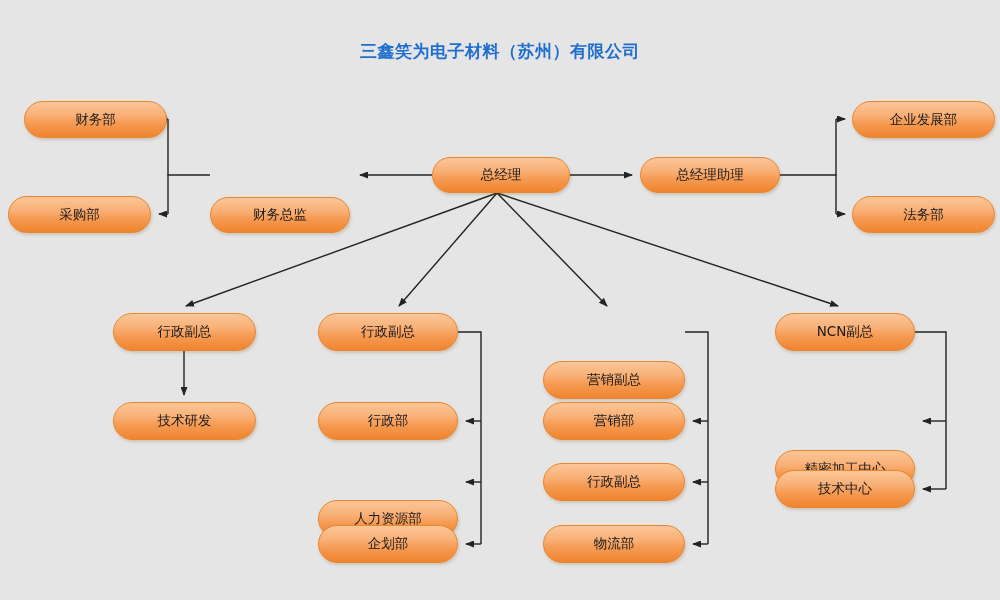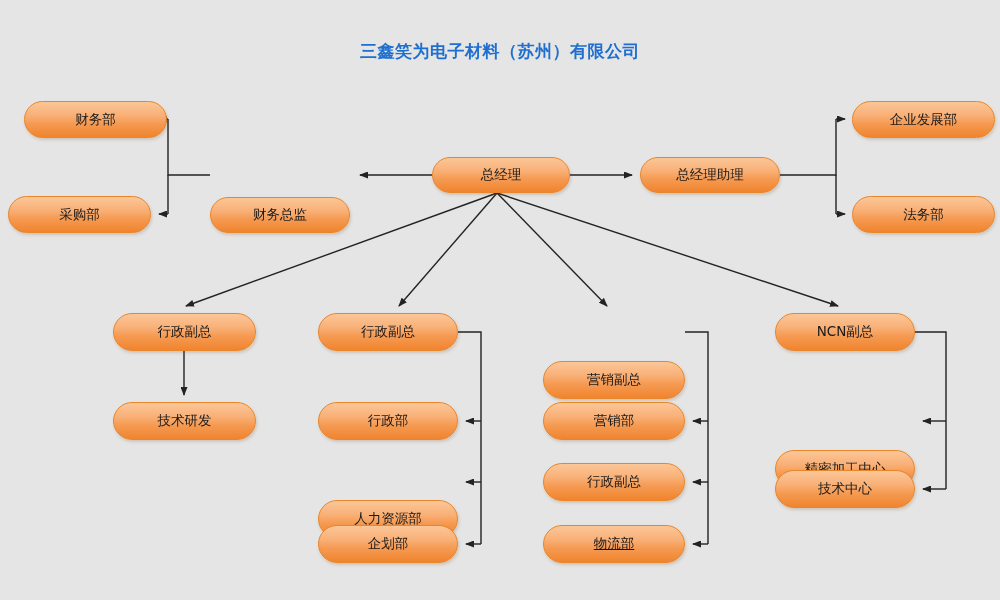--- a/index.html
+++ b/index.html
@@ -161,21 +161,21 @@
       </div>
       <div class="node" style="left: 543px; top: 313px; width: 142px; height: 38px; margin-top: 48px;">
         <span>营销副总</span>
       </div>
       <div class="node" style="left: 543px; top: 402px; width: 142px; height: 38px;">
         <span>营销部</span>
       </div>
       <div class="node" style="left: 543px; top: 463px; width: 142px; height: 38px;">
         <span>行政副总</span>
       </div>
-      <div class="node" style="left: 543px; top: 525px; width: 142px; height: 38px; text-decoration: underline;">
+      <div class="node" style="left: 543px; top: 525px; width: 142px; height: 38px;">
         <span>物流部</span>
       </div>
       <div class="node" style="left: 775px; top: 313px; width: 140px; height: 38px;">
         <span>NCN副总</span>
       </div>
       <div class="node" style="left: 775px; top: 402px; width: 140px; height: 38px; margin-top: 48px;">
         <span>精密加工中心</span>
       </div>
       <div class="node" style="left: 775px; top: 470px; width: 140px; height: 38px; justify-content: center;">
         <span>技术中心</span>

